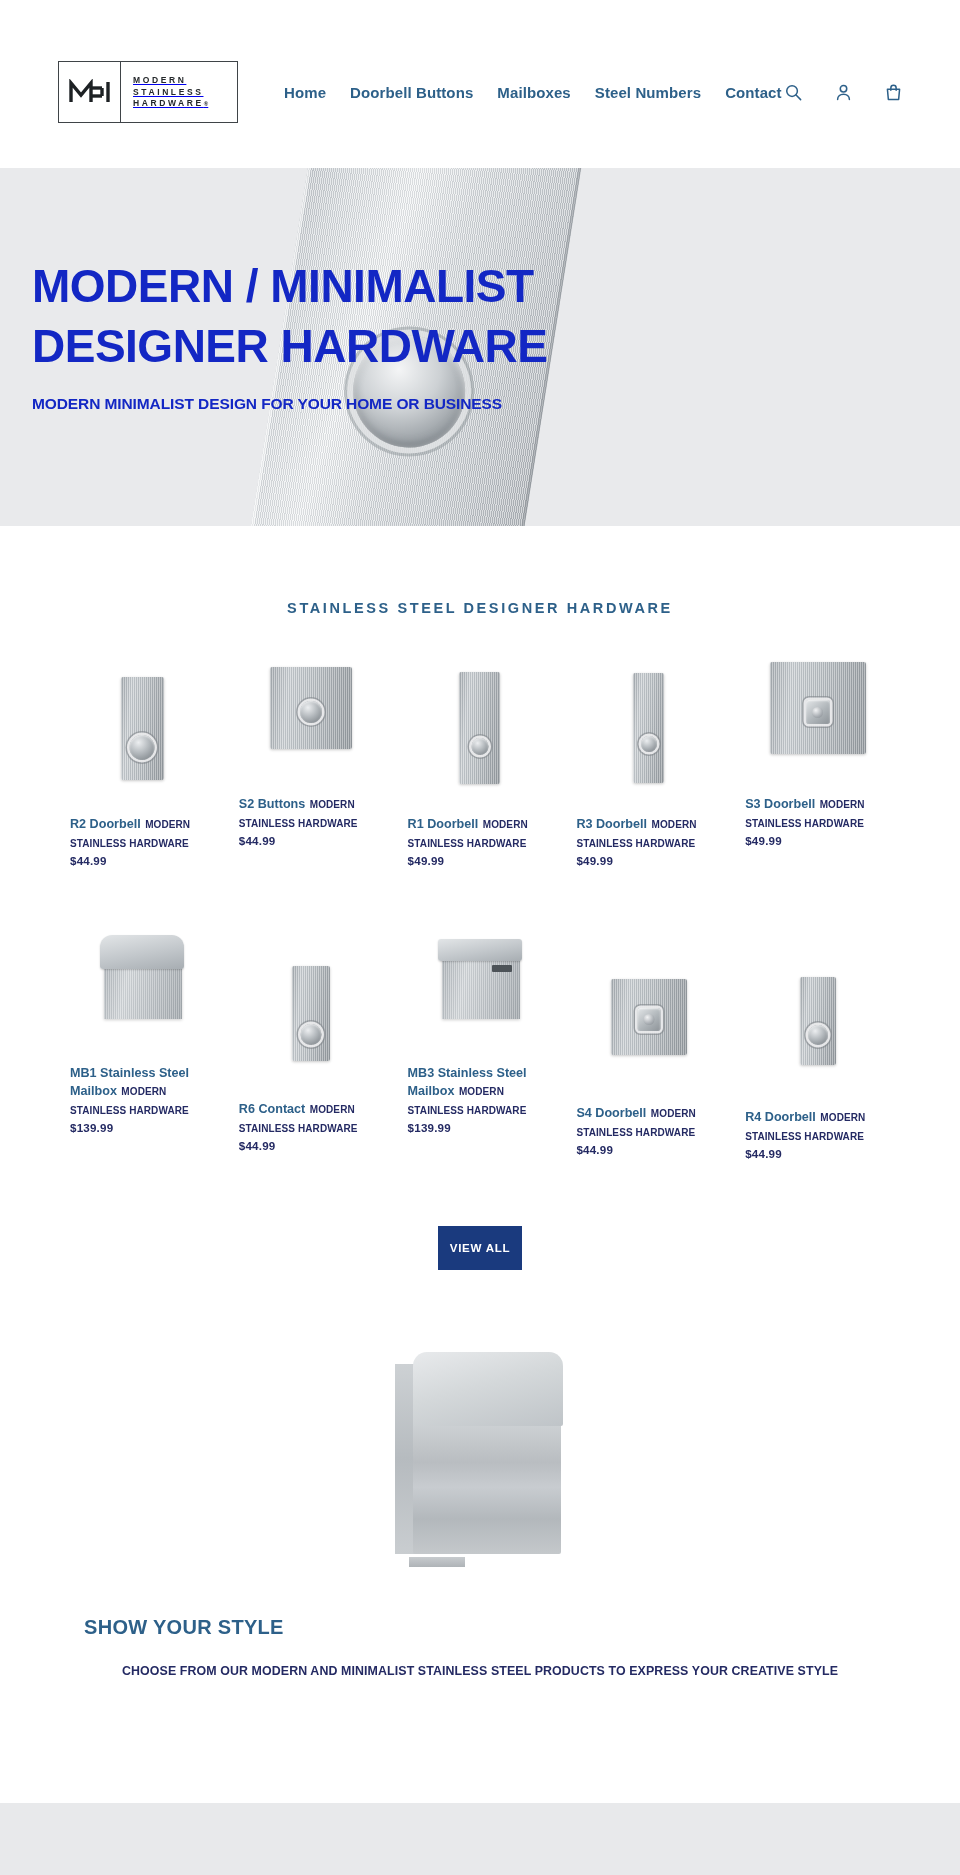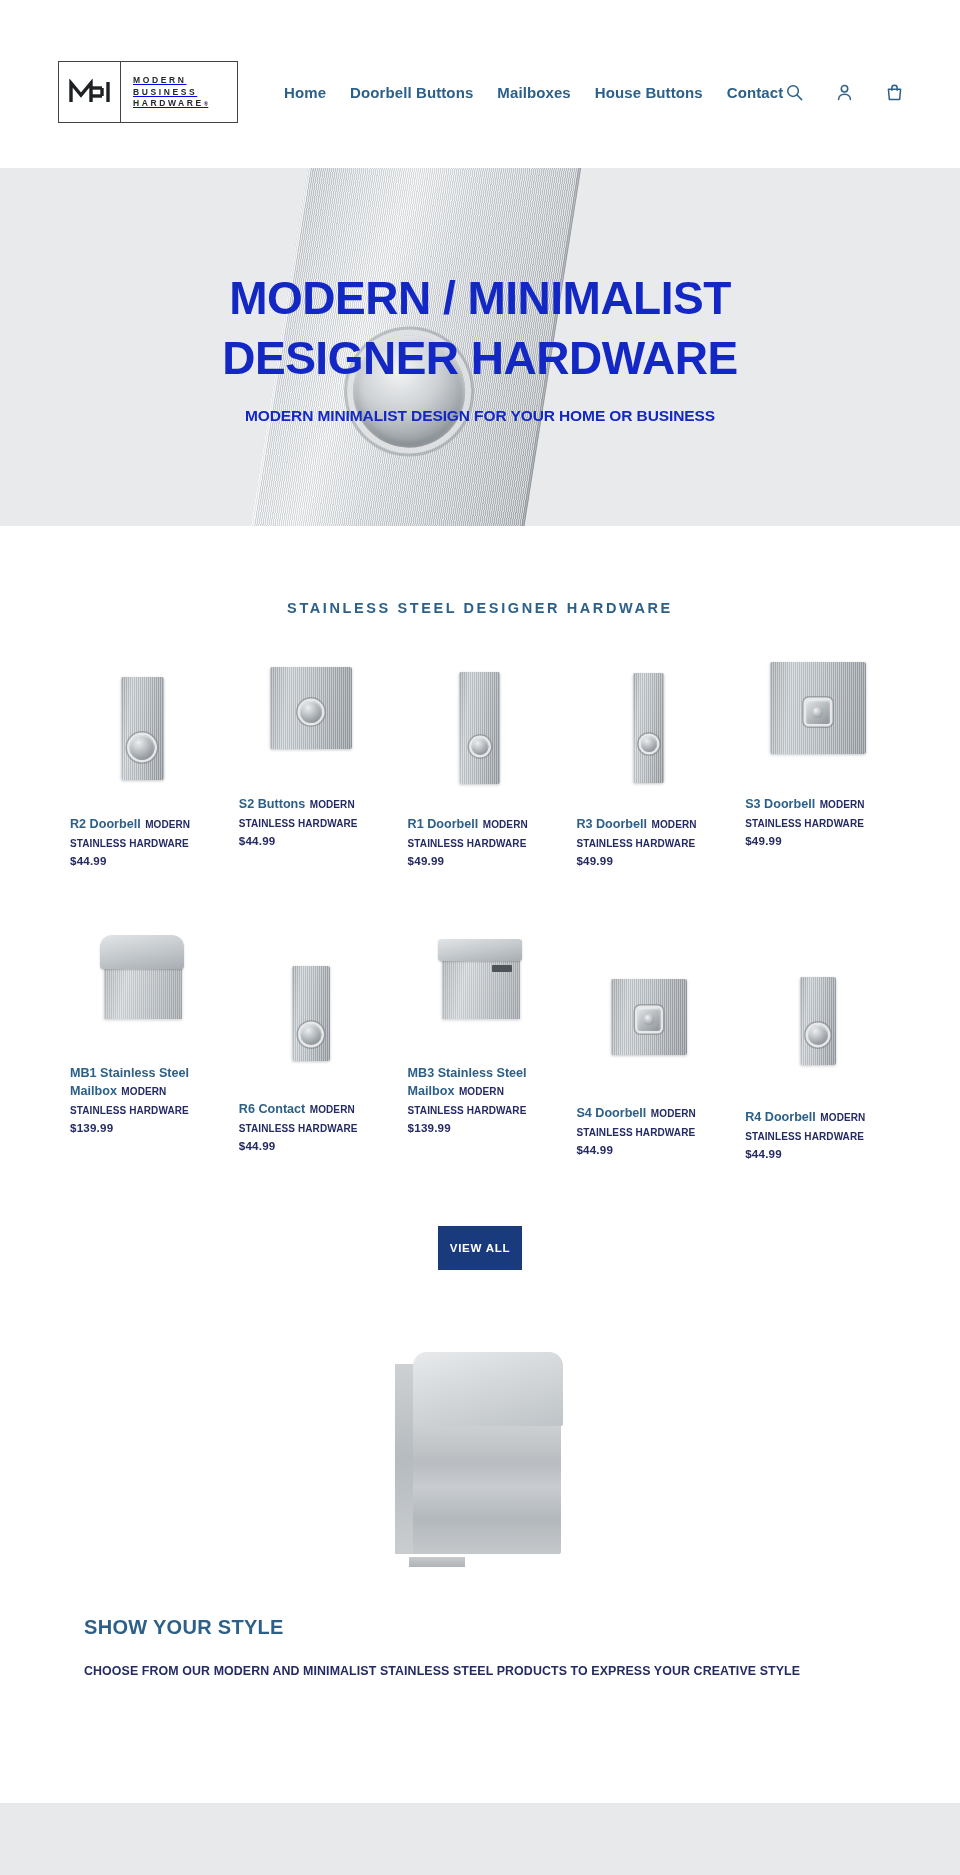--- a/index.html
+++ b/index.html
@@ -128,23 +128,23 @@
     position: absolute;
     left: 281px; top: -40px;
     width: 270px; height: 440px;
     transform: rotate(9deg);
     border-left: 3px solid rgba(255,255,255,.5);
     border-right: 3px solid rgba(130,136,141,.45);
   }
 
   .hero-copy {
     position: absolute;
-    left: 0; right: 0; top: 100px;
-    text-align: center;
+    left: 0; right: 0; top: 88px;
     z-index: 4;
+    padding-left: 32px;
   }
   .hero-title {
     font-size: 46px;
     line-height: 60px;
     font-weight: 700;
     color: #1327c4;
     letter-spacing: -0.5px;
   }
   .hero-sub {
     margin-top: 19px;
@@ -365,20 +365,21 @@
     font-weight: 700;
     color: #2d6089;
     letter-spacing: 0.3px;
   }
   .feature-text {
     margin-top: 25px;
     font-size: 12.4px;
     font-weight: 700;
     color: #242a63;
     letter-spacing: 0.1px;
+    text-align: center;
   }
 
   
   .site-footer {
     position: absolute;
     left: 0; right: 0; bottom: 0;
     height: 72px;
     background: #e8e9eb;
   }
 </style>
@@ -394,30 +395,30 @@
           <path d="M3 23 V4 L13 16 L23 4 V23"></path>
           <path d="M40 3 V23"></path>
           <path d="M22 9 h12"></path>
           <path d="M22 17 h12"></path>
           <path d="M34 9 v8"></path>
         </g>
       </svg>
     </span>
     <span class="logo-words">
       <span class="logo-line">MODERN</span>
-      <span class="logo-line">BUSINESS</span>
+      <span class="logo-line">STAINLESS</span>
       <span class="logo-line"><span>HARDWARE</span><span class="reg">®</span></span>
     </span>
   </a>
 
   <nav class="main-nav">
     <a class="nav-link" href="#">Home</a>
     <a class="nav-link" href="#">Doorbell Buttons</a>
     <a class="nav-link" href="#">Mailboxes</a>
-    <a class="nav-link" href="#">House Buttons</a>
+    <a class="nav-link" href="#">Steel Numbers</a>
     <a class="nav-link" href="#">Contact</a>
   </nav>
 
   <div class="header-icons">
     <button class="icon-btn" aria-label="Search">
       <svg width="19" height="19" viewBox="0 0 20 20" fill="none" stroke="currentColor" stroke-width="1.6">
         <circle cx="8.5" cy="8.5" r="5.6"></circle>
           <path d="M12.7 12.7 L17.5 17.5" stroke-linecap="round"></path>
       </svg>
     </button>

